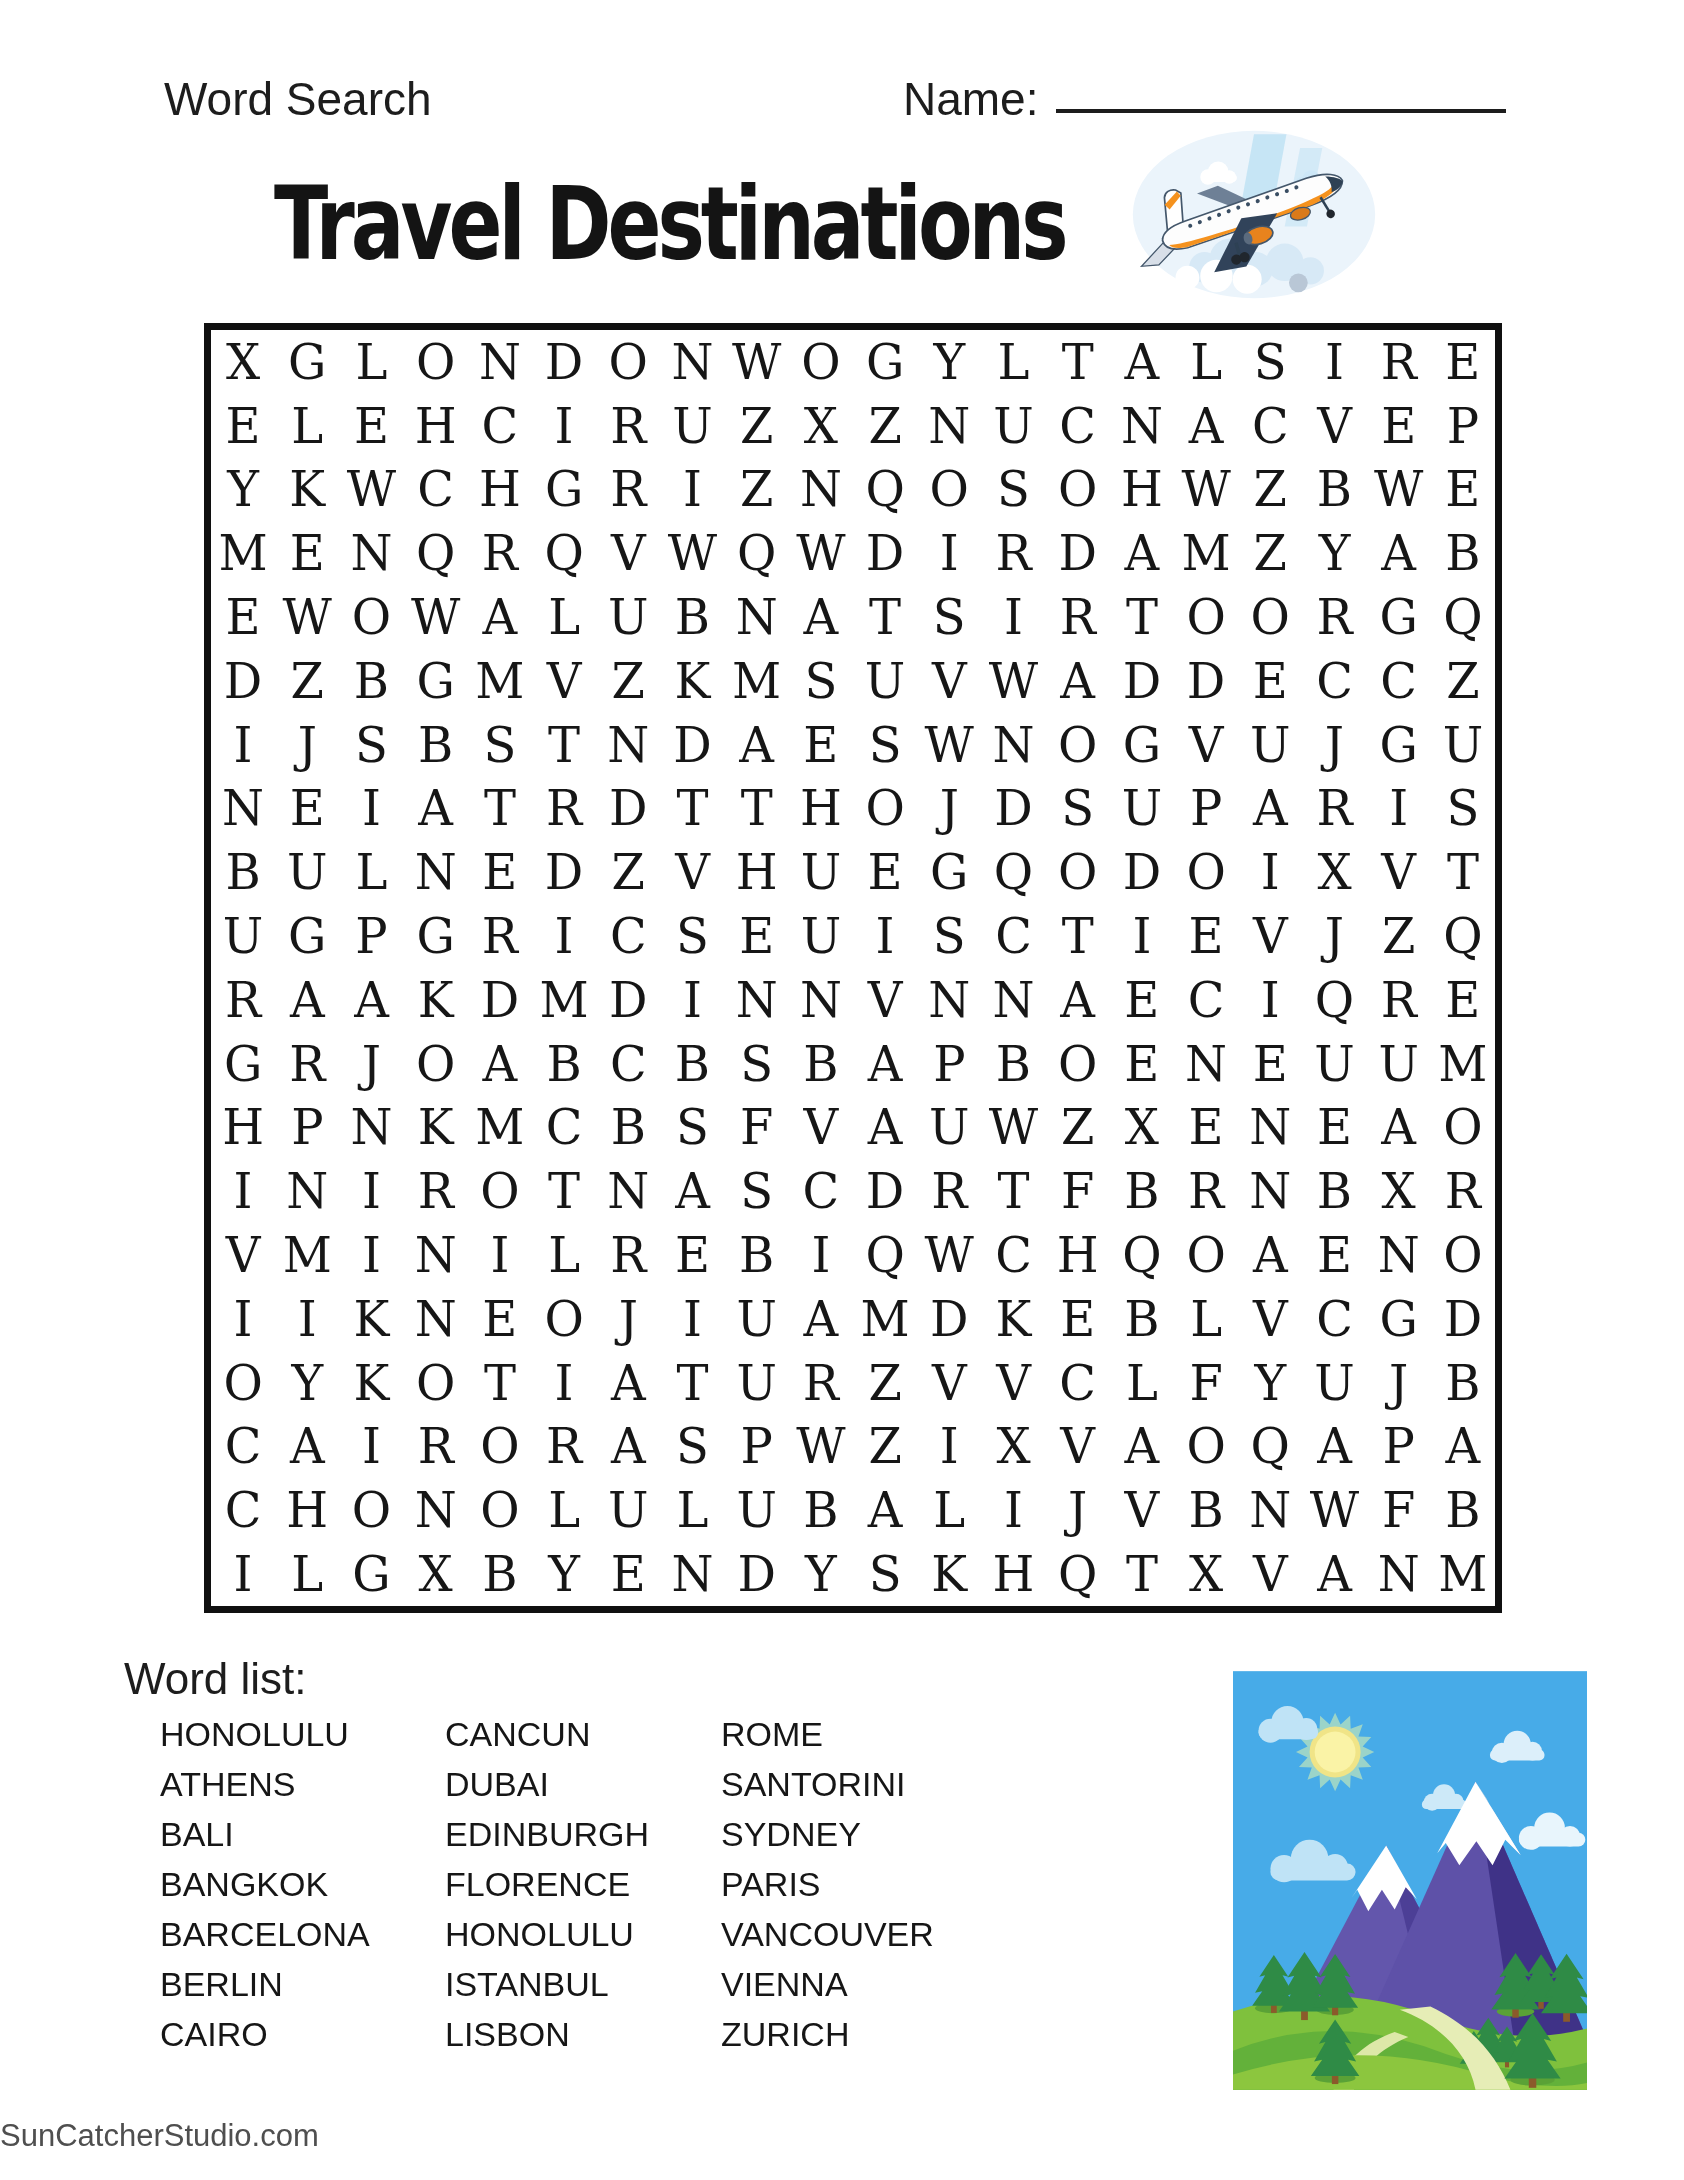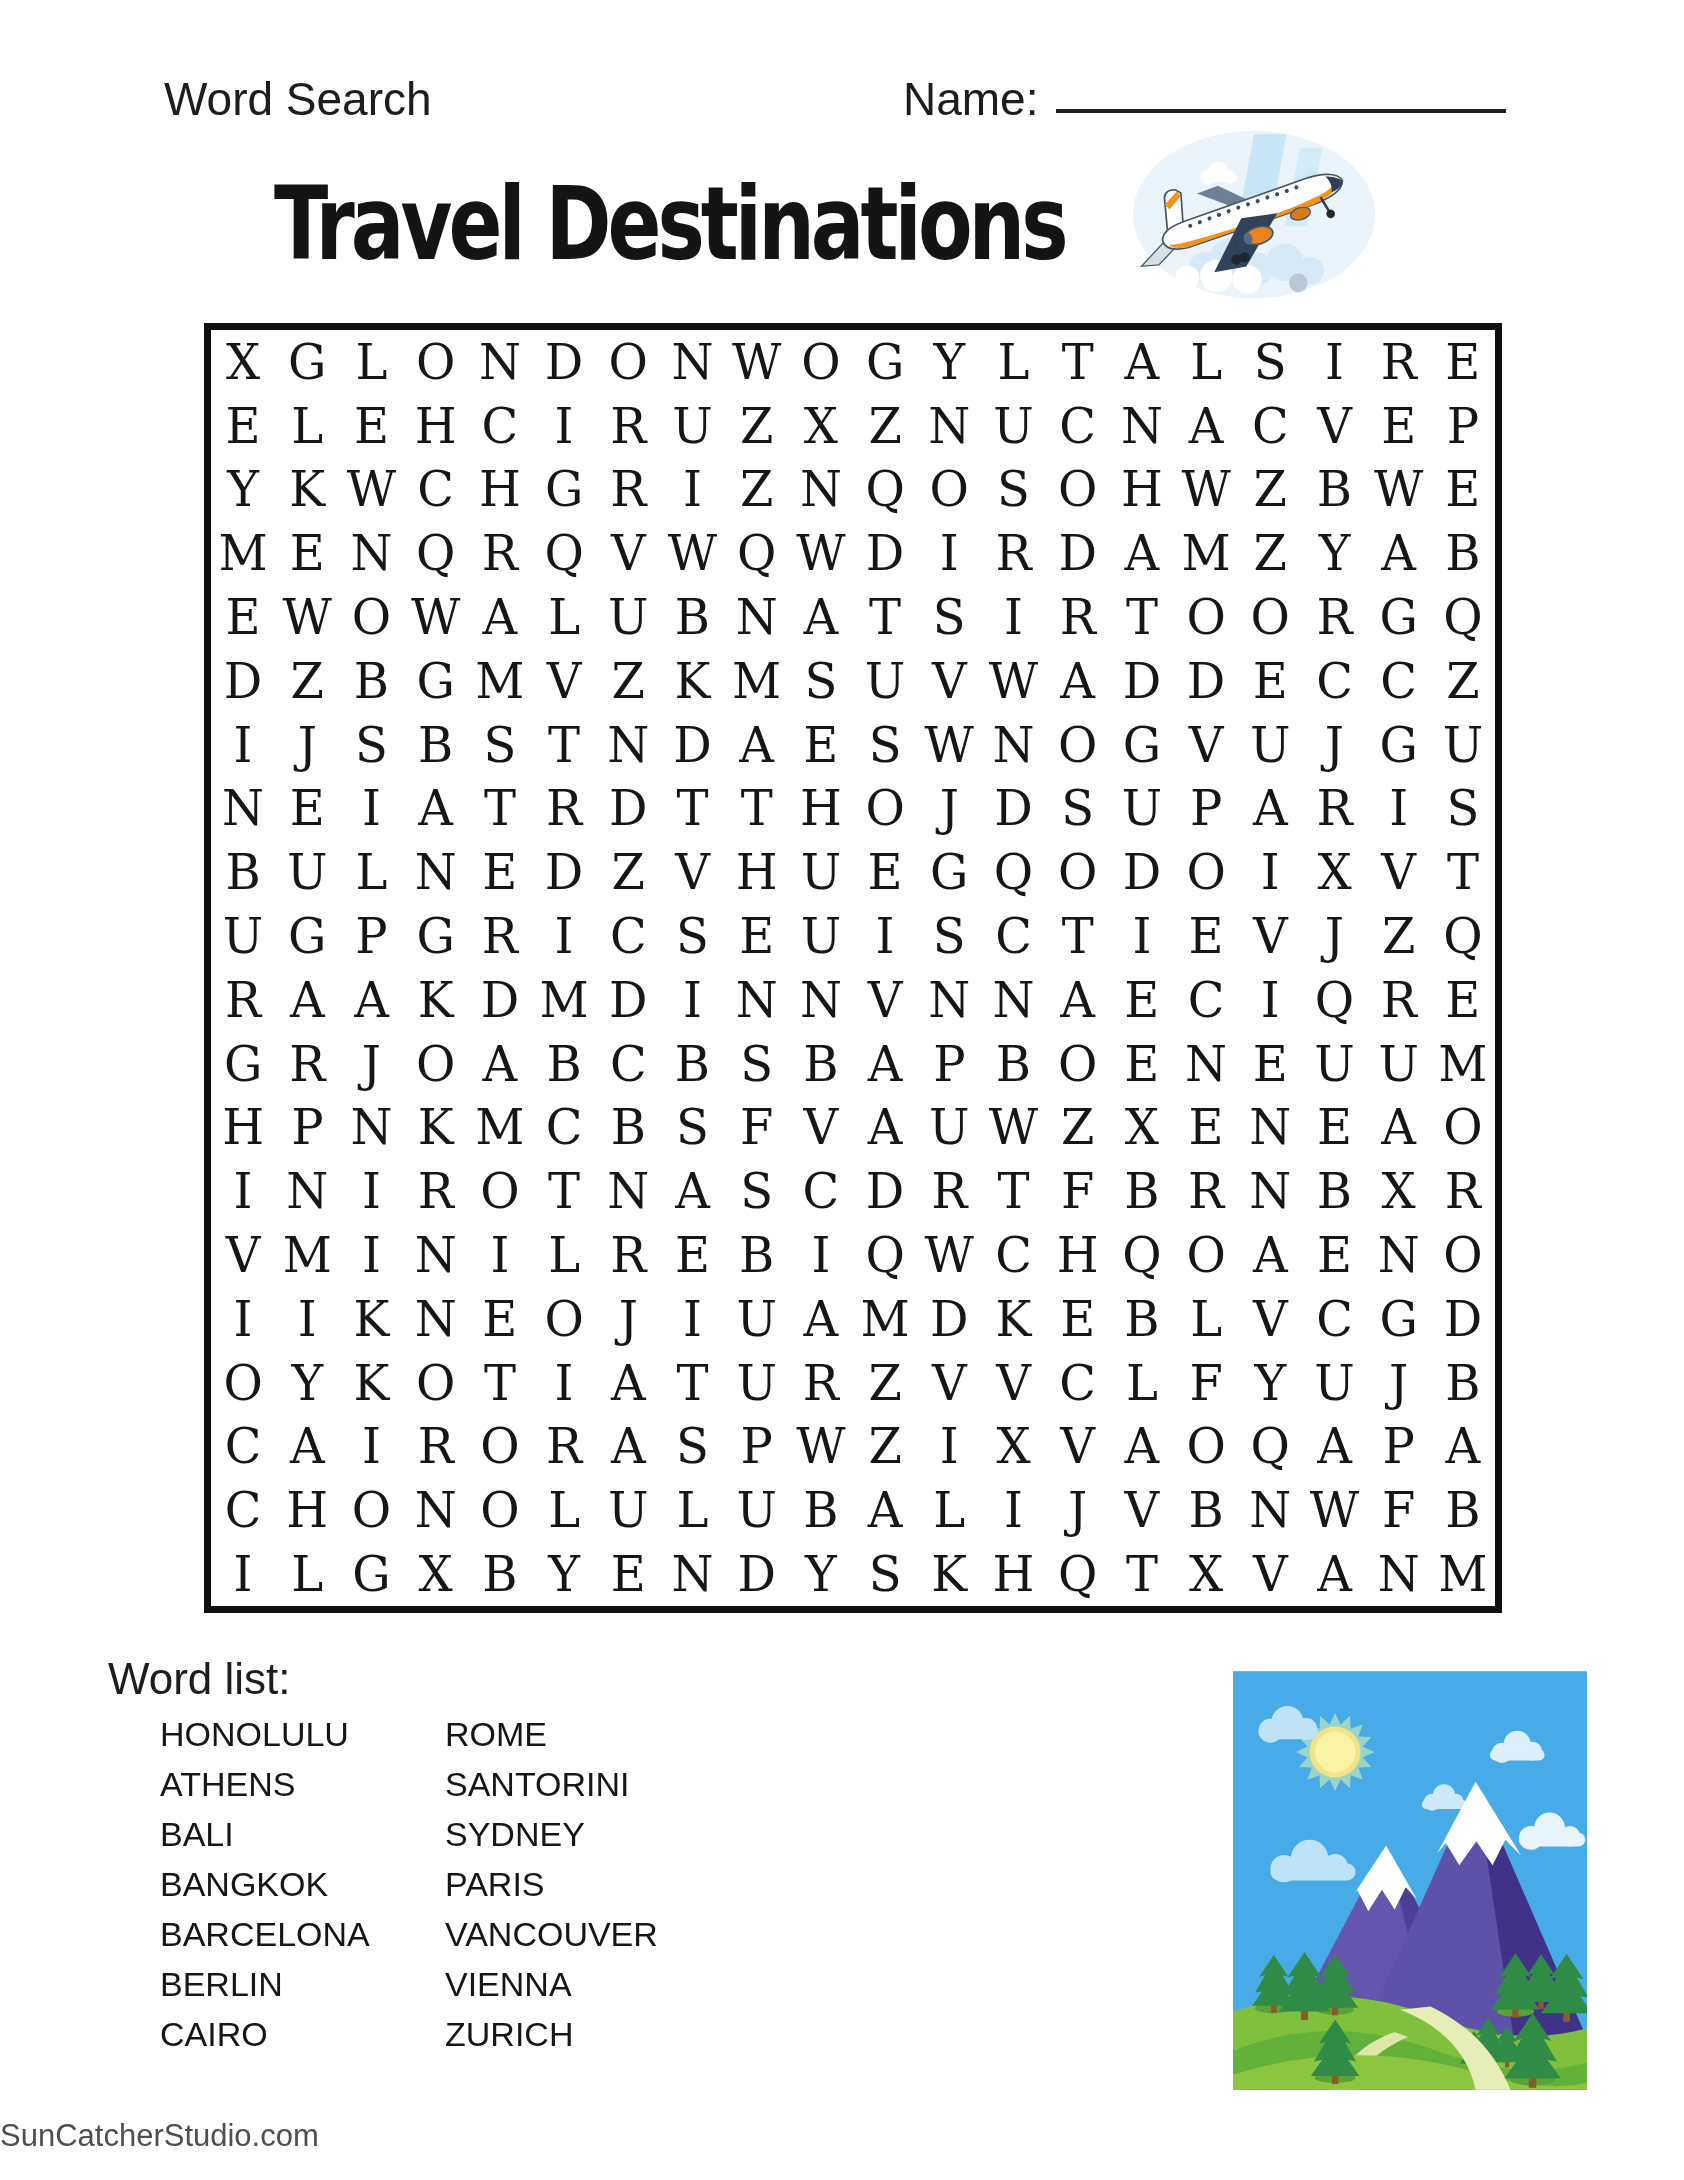--- a/index.html
+++ b/index.html
@@ -15,21 +15,21 @@
          transform:scaleX(.78);transform-origin:left top;white-space:nowrap;color:#141414;}
 
   .plane{position:absolute;left:1126px;top:124px;width:256px;height:181px;}
 
   .grid-box{position:absolute;left:204px;top:323px;width:1298px;height:1290px;
             border:7.7px solid #101010;box-sizing:border-box;background:#fff;
             display:grid;grid-template-columns:repeat(20,1fr);grid-template-rows:repeat(20,1fr);}
   .cell{display:flex;align-items:center;justify-content:center;
         font-family:"DejaVu Serif","Liberation Serif",serif;font-size:48px;color:#161616;}
 
-  .wl-label{position:absolute;left:108px;top:1654px;font-size:44px;color:#1d1d1d;}
+  .wl-label{position:absolute;left:124px;top:1654px;font-size:44px;color:#1d1d1d;}
   .wl-cols{position:absolute;left:160px;top:1709px;display:flex;}
   .wl-col{display:flex;flex-direction:column;}
   .wl-col:nth-child(1){width:285px;}
   .wl-col:nth-child(2){width:276px;}
   .wl-col:nth-child(3){width:267px;}
   .wl-col:nth-child(4){width:256px;}
   .word{font-size:34px;line-height:50px;color:#161616;white-space:nowrap;}
 
   .scene{position:absolute;left:1233px;top:1671px;width:354px;height:419px;}
 
@@ -514,20 +514,29 @@
     <div class="wl-col">
       <div class="word">HONOLULU</div>
       <div class="word">ATHENS</div>
       <div class="word">BALI</div>
       <div class="word">BANGKOK</div>
       <div class="word">BARCELONA</div>
       <div class="word">BERLIN</div>
       <div class="word">CAIRO</div>
     </div>
     <div class="wl-col">
+      <div class="word">CANCUN</div>
+      <div class="word">DUBAI</div>
+      <div class="word">EDINBURGH</div>
+      <div class="word">FLORENCE</div>
+      <div class="word">HONOLULU</div>
+      <div class="word">ISTANBUL</div>
+      <div class="word">LISBON</div>
+    </div>
+    <div class="wl-col">
       <div class="word">ROME</div>
       <div class="word">SANTORINI</div>
       <div class="word">SYDNEY</div>
       <div class="word">PARIS</div>
       <div class="word">VANCOUVER</div>
       <div class="word">VIENNA</div>
       <div class="word">ZURICH</div>
     </div>
   </div>
 

